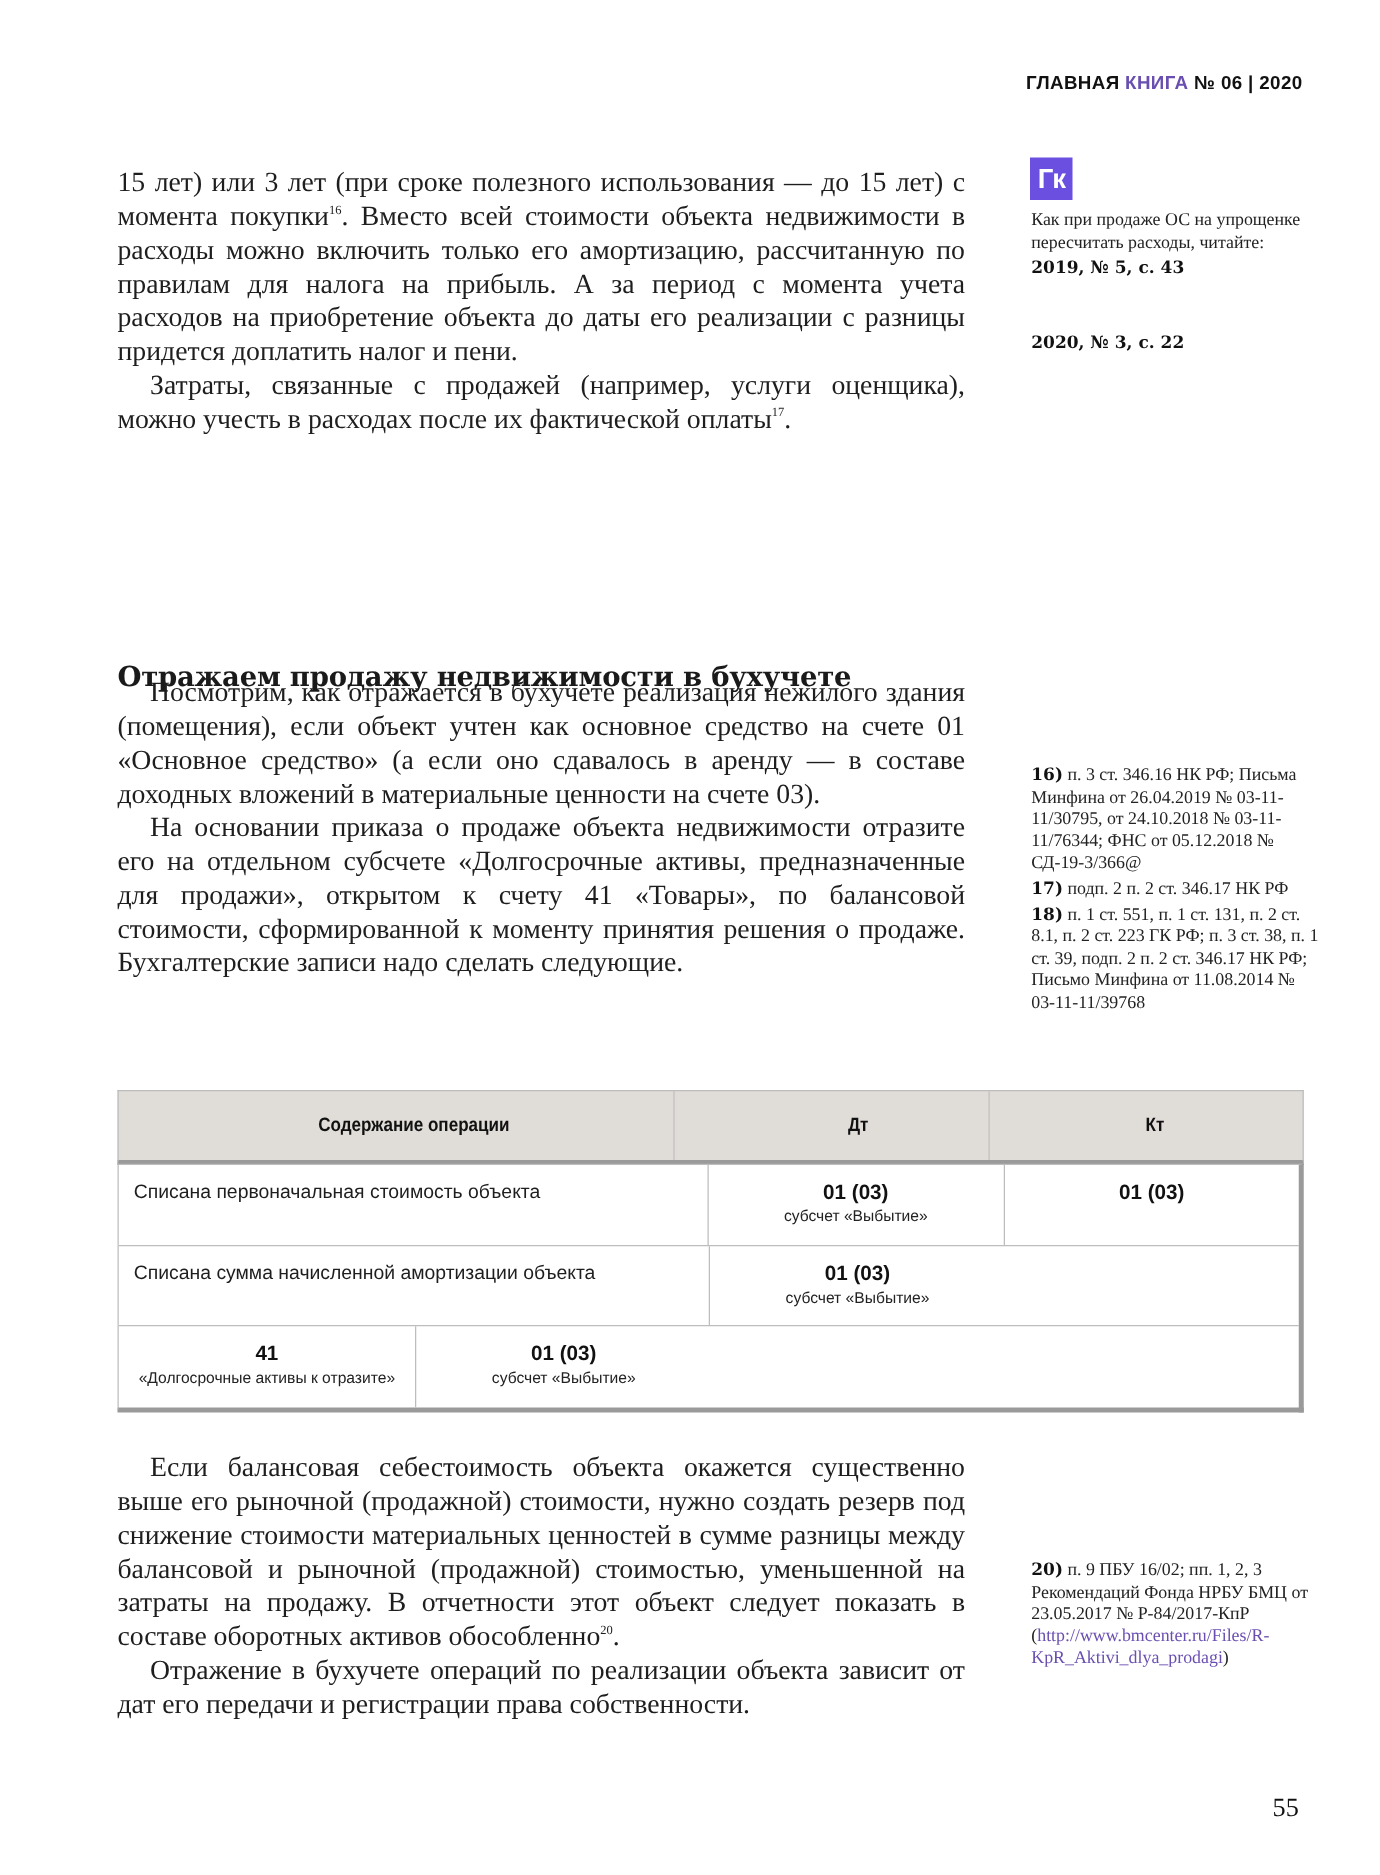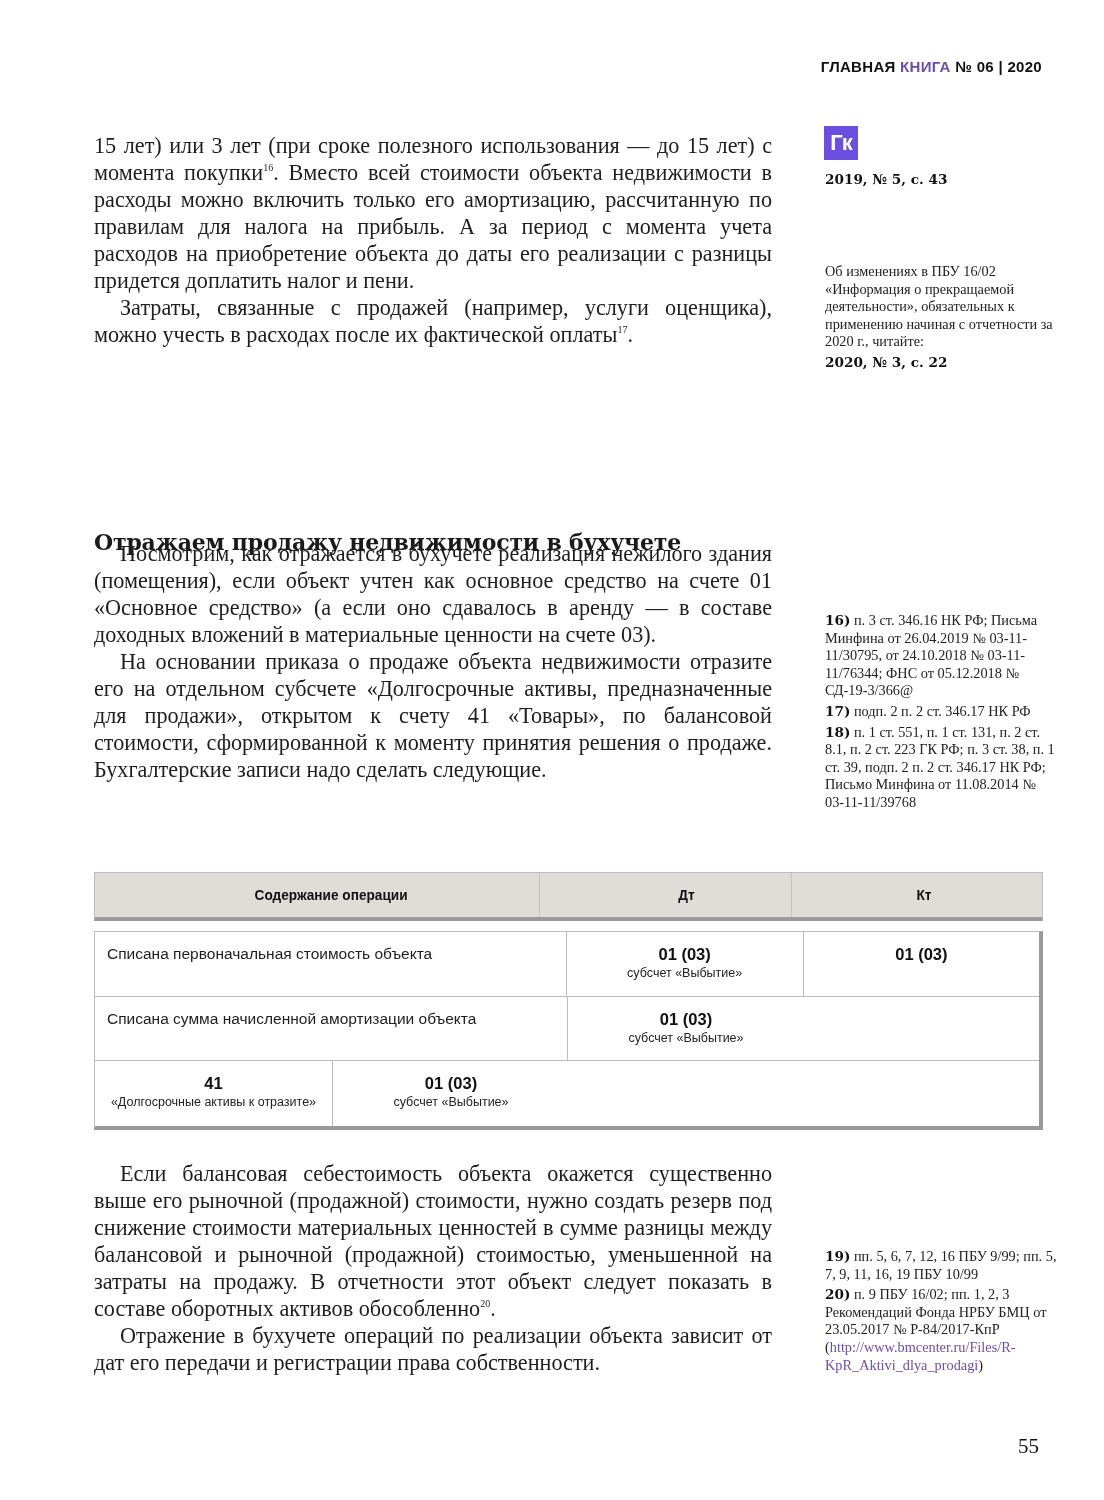--- a/index.html
+++ b/index.html
@@ -28,21 +28,21 @@
   .side1 { top: 168px; }
   .side2 { top: 263px; }
 
   .fn { position: absolute; left: 825px; width: 232px; font-family: "Liberation Serif", serif; font-size: 14.3px; line-height: 17.6px; color: #222; }
   .fn .item { margin-bottom: 3px; }
   .fn .num { font-family: "DejaVu Serif", serif; font-weight: bold; font-size: 13.6px; color: #111; }
   .fn .link { color: #6a4fb0; }
   .fn1 { top: 612px; }
   .fn2 { top: 1248px; }
 
-  .tbl-head { position: absolute; left: 94px; top: 872px; width: 949px; height: 49px; background: #e0dcd8; border: 1px solid #bdbdbd; border-bottom: 4px solid #9a9a9a; display: flex; }
+  .tbl-head { position: absolute; left: 94px; top: 872px; width: 949px; height: 60px; background: #e0dcd8; border: 1px solid #bdbdbd; border-bottom: 4px solid #9a9a9a; display: flex; }
   .tbl-head div { font-family: "Liberation Sans", sans-serif; font-weight: bold; font-size: 15.5px; color: #111; display: flex; align-items: center; justify-content: center; border-right: 1px solid #bdbdbd; transform: scaleX(0.88); }
   .tbl-head div:last-child { border-right: none; }
   .c1 { width: 473px; }
   .c2 { width: 238px; }
   .c3 { width: 236px; }
 
   .tbl { position: absolute; left: 94px; top: 931px; width: 949px; border: 1px solid #bdbdbd; border-right: 4px solid #9a9a9a; border-bottom: 4px solid #9a9a9a; }
   .row { display: flex; height: 64.6px; border-bottom: 1px solid #bdbdbd; }
   .row:last-child { border-bottom: none; }
   .cell { border-right: 1px solid #bdbdbd; padding-top: 11px; }
@@ -70,24 +70,24 @@
 
 <h2 class="heading">Отражаем продажу недвижимости в бухучете</h2>
 
 <div class="main block2">
   <p class="indent">Посмотрим, как отражается в бухучете реализация нежилого здания (помещения), если объект учтен как основное средство на счете 01 «Основное средство» (а если оно сдавалось в аренду — в составе доходных вложений в материальные ценности на счете 03).</p>
   <p class="indent">На основании приказа о продаже объекта недвижимости отразите его на отдельном субсчете «Долгосрочные активы, предназначенные для продажи», открытом к счету 41 «Товары», по балансовой стоимости, сформированной к моменту принятия решения о продаже. Бухгалтерские записи надо сделать следующие.</p>
 </div>
 
 <div class="logo">Гк</div>
 <div class="side side1">
+  <div>Как при продаже ОС на упрощенке пересчитать расходы, читайте:</div>
   <div class="ref">2019, № 5, с. 43</div>
 </div>
 <div class="side side2">
-  <div>Об изменениях в ПБУ 16/02 «Информация о прекращаемой деятельности», обязательных к применению начиная с отчетности за 2020 г., читайте:</div>
   <div class="ref">2020, № 3, с. 22</div>
 </div>
 
 <div class="fn fn1">
   <div class="item"><span class="num">16)</span> <span>п. 3 ст. 346.16 НК РФ; Письма Минфина от 26.04.2019 № 03-11-11/30795, от 24.10.2018 № 03-11-11/76344; ФНС от 05.12.2018 № СД-19-3/366@</span></div>
   <div class="item"><span class="num">17)</span> <span>подп. 2 п. 2 ст. 346.17 НК РФ</span></div>
   <div class="item"><span class="num">18)</span> <span>п. 1 ст. 551, п. 1 ст. 131, п. 2 ст. 8.1, п. 2 ст. 223 ГК РФ; п. 3 ст. 38, п. 1 ст. 39, подп. 2 п. 2 ст. 346.17 НК РФ; Письмо Минфина от 11.08.2014 № 03-11-11/39768</span></div>
 </div>
 
 <div class="tbl-head">
@@ -125,17 +125,16 @@
     </div>
   </div>
 </div>
 
 <div class="main block3">
   <p class="indent"><span>Если балансовая себестоимость объекта окажется существенно выше его рыночной (продажной) стоимости, нужно создать резерв под снижение стоимости материальных ценностей в сумме разницы между балансовой и рыночной (продажной) стоимостью, уменьшенной на затраты на продажу. В отчетности этот объект следует показать в составе оборотных активов обособленно</span><sup>20</sup><span>.</span></p>
   <p class="indent">Отражение в бухучете операций по реализации объекта зависит от дат его передачи и регистрации права собственности.</p>
 </div>
 
 <div class="fn fn2">
-  <div class="item"><span class="num">19)</span> <span>пп. 5, 6, 7, 12, 16 ПБУ 9/99; пп. 5, 7, 9, 11, 16, 19 ПБУ 10/99</span></div>
   <div class="item"><span class="num">20)</span> <span>п. 9 ПБУ 16/02; пп. 1, 2, 3 Рекомендаций Фонда НРБУ БМЦ от 23.05.2017 № Р-84/2017-КпР</span> <span>(</span><span class="link">http://www.bmcenter.ru/Files/R-KpR_Aktivi_dlya_prodagi</span><span>)</span></div>
 </div>
 
 <div class="pagenum">55</div>
 
 </body></html>

